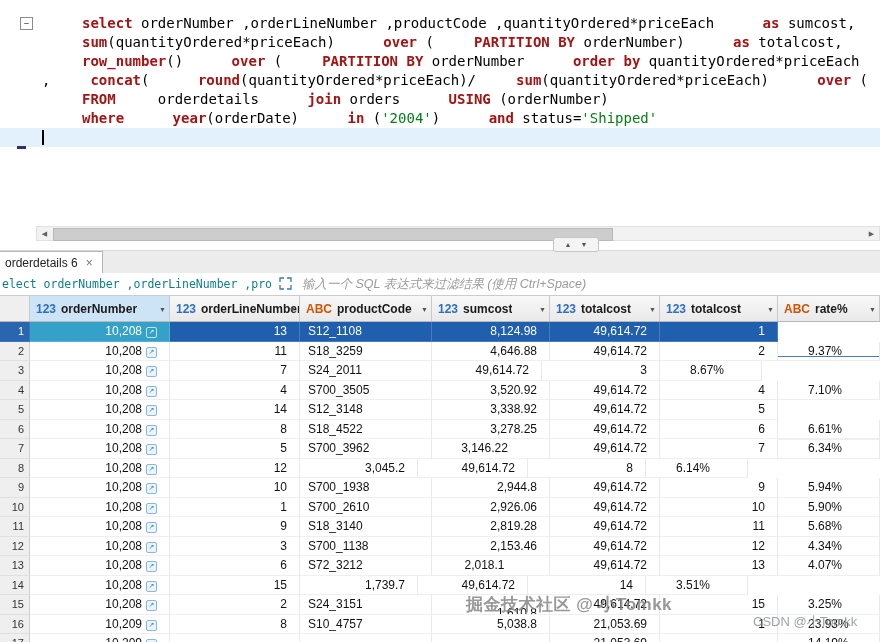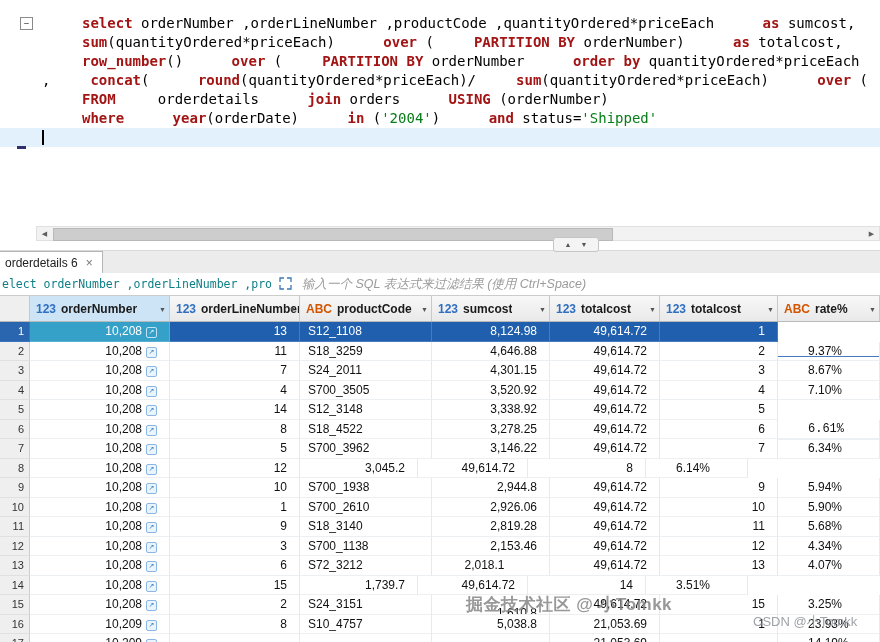--- a/index.html
+++ b/index.html
@@ -189,21 +189,20 @@
           <div class="cell cnum" style="width: 118px;"><span>4,646.88</span></div>
           <div class="cell cnum" style="width: 110px;"><span>49,614.72</span></div>
           <div class="cell cnum" style="width: 118px;"><span>2</span></div>
           <div class="cell crate" style="width: 102px;"><span>9.37%</span></div>
         </div>
         <div class="grow">
           <div class="gut">3</div>
           <div class="cell cnum" style="width: 140px;"><span>10,208</span><span class="fk">↗</span></div>
           <div class="cell cnum" style="width: 130px;"><span>7</span></div>
           <div class="cell ctext" style="width: 132px;"><span>S24_2011</span></div>
-          <div class="cell cnum" style="width: 118px;"><span>4,301.15</span></div>
           <div class="cell cnum" style="width: 110px;"><span>49,614.72</span></div>
           <div class="cell cnum" style="width: 118px;"><span>3</span></div>
           <div class="cell crate" style="width: 102px;"><span>8.67%</span></div>
         </div>
         <div class="grow">
           <div class="gut">4</div>
           <div class="cell cnum" style="width: 140px;"><span>10,208</span><span class="fk">↗</span></div>
           <div class="cell cnum" style="width: 130px;"><span>4</span></div>
           <div class="cell ctext" style="width: 132px;"><span>S700_3505</span></div>
           <div class="cell cnum" style="width: 118px;"><span>3,520.92</span></div>
@@ -222,28 +221,28 @@
           <div class="cell crate" style="width: 102px; margin-top: 39px;"><span>6.73%</span></div>
         </div>
         <div class="grow">
           <div class="gut">6</div>
           <div class="cell cnum" style="width: 140px;"><span>10,208</span><span class="fk">↗</span></div>
           <div class="cell cnum" style="width: 130px;"><span>8</span></div>
           <div class="cell ctext" style="width: 132px;"><span>S18_4522</span></div>
           <div class="cell cnum" style="width: 118px;"><span>3,278.25</span></div>
           <div class="cell cnum" style="width: 110px;"><span>49,614.72</span></div>
           <div class="cell cnum" style="width: 118px;"><span>6</span></div>
-          <div class="cell crate" style="width: 102px; font-family: Liberation Mono, monospace;"><span>6.61%</span></div>
+          <div class="cell crate" style="width: 102px;"><span>6.61%</span></div>
         </div>
         <div class="grow">
           <div class="gut">7</div>
           <div class="cell cnum" style="width: 140px;"><span>10,208</span><span class="fk">↗</span></div>
           <div class="cell cnum" style="width: 130px;"><span>5</span></div>
           <div class="cell ctext" style="width: 132px;"><span>S700_3962</span></div>
-          <div class="cell cnum" style="width: 118px;"><span>3,146.22</span></div>
+          <div class="cell cnum" style="width: 118px; text-align: center;"><span>3,146.22</span></div>
           <div class="cell cnum" style="width: 110px;"><span>49,614.72</span></div>
           <div class="cell cnum" style="width: 118px;"><span>7</span></div>
           <div class="cell crate" style="width: 102px;"><span>6.34%</span></div>
         </div>
         <div class="grow">
           <div class="gut">8</div>
           <div class="cell cnum" style="width: 140px;"><span>10,208</span><span class="fk">↗</span></div>
           <div class="cell cnum" style="width: 130px;"><span>12</span></div>
           <div class="cell cnum" style="width: 118px;"><span>3,045.2</span></div>
           <div class="cell cnum" style="width: 110px;"><span>49,614.72</span></div>

